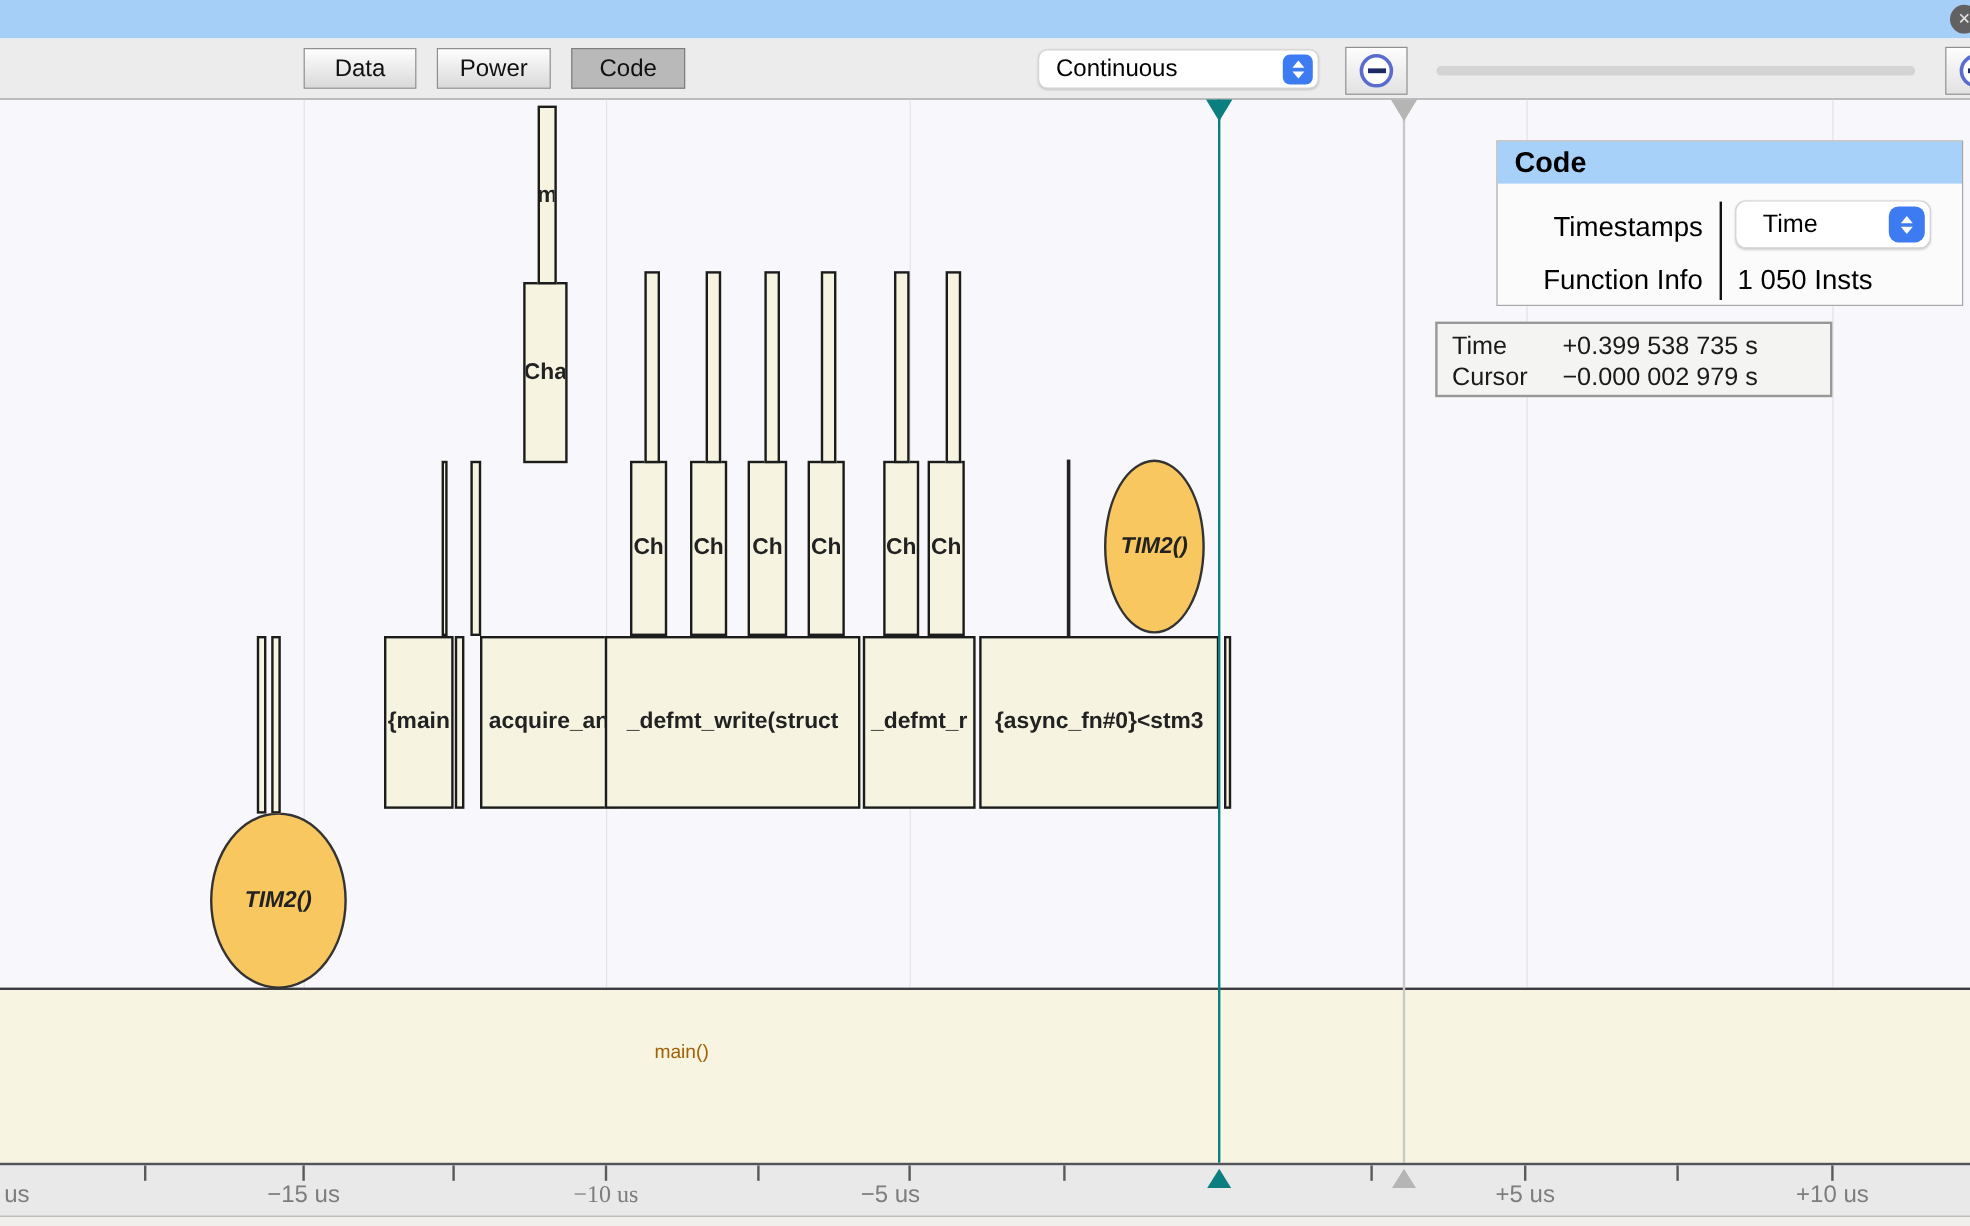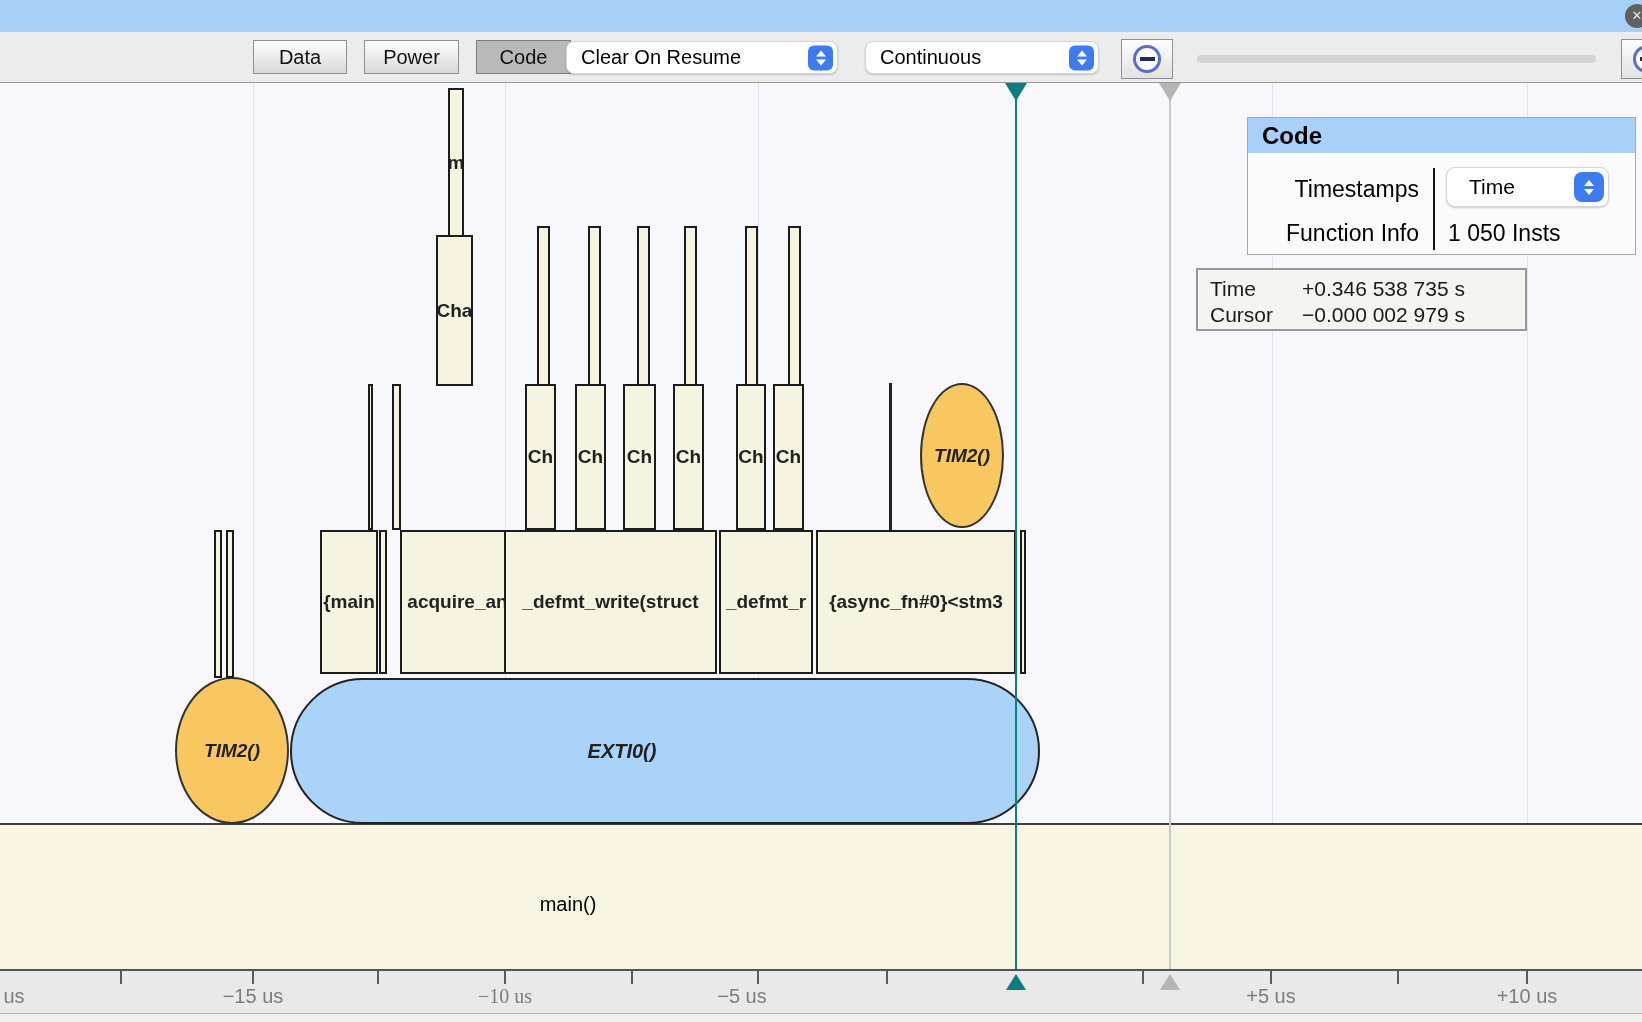--- a/index.html
+++ b/index.html
@@ -36,22 +36,22 @@
 
   
   .layer { position:absolute; left:0; top:0; width:1642px; height:1022px; pointer-events:none; }
   .gridline { position:absolute; top:83px; width:1px; height:886px; background:#e2e2ea; }
   .fbox { position:absolute; background:#f6f3e1; border:2px solid #1c1c1c; overflow:hidden;
           display:flex; align-items:center; justify-content:center;
           font-size:19px; font-weight:600; color:#222; white-space:nowrap; }
   .fsolid { position:absolute; background:#222; }
   .main-band { position:absolute; left:0; top:823px; width:1642px; height:146px;
                background:#f7f4e2; border-top:2px solid #3c3c44; }
-  .main-label { position:absolute; left:508px; top:68px; width:120px; text-align:center;
-                font-size:20px; color:#000000; }
+  .main-label { position:absolute; left:508px; top:44px; width:120px; text-align:center;
+                font-size:16px; color:#a16207; }
   .pill { position:absolute; left:290px; top:678px; width:750px; height:146px; background:#a9d3f9;
           border:2px solid #222; border-radius:73px; }
   .pill-label { position:absolute; left:0; top:50%; transform:translateY(-50%); width:660px; text-align:center;
                 font-size:20px; font-style:italic; font-weight:bold; color:#222; }
   .ellipse { position:absolute; background:#f8c75f; border:2px solid #333; border-radius:50%;
              display:flex; align-items:center; justify-content:center;
              font-size:19px; font-style:italic; font-weight:600; color:#222; }
   .ellipse.tim-left  { left:175px; top:677px; width:114px; height:147px; }
   .ellipse.tim-right { left:920px; top:383px; width:84px;  height:145px; }
   .cursor-line { position:absolute; top:83px; width:2px; height:886px; }
@@ -95,27 +95,20 @@
 
   <div class="titlebar">
     <div class="close-btn">✕</div>
   </div>
 
   <div class="toolbar">
     <div class="tb-btn" style="left:224px;width:94px">Data</div>
     <div class="tb-btn" style="left:335px;width:95px">Power</div>
     <div class="tb-btn sel" style="left:447px;width:95px">Code</div>
 
-    <div class="mac-select" style="left:566px;width:272px">
-      <span>Clear On Resume</span>
-      <span class="stepper">
-        <span class="chev-up"></span>
-        <span class="chev-down"></span>
-      </span>
-    </div>
 
     <div class="mac-select" style="left:865px;width:234px">
       <span>Continuous</span>
       <span class="stepper">
         <span class="chev-up"></span>
         <span class="chev-down"></span>
       </span>
     </div>
 
     <div class="icon-btn" style="left:1121px">
@@ -138,23 +131,20 @@
       <div class="gridline" style="left: 505px;"></div>
       <div class="gridline" style="left: 758px;"></div>
       <div class="gridline" style="left: 1272px;"></div>
       <div class="gridline" style="left: 1527px;"></div>
     </div>
 
   <div class="main-band">
     <div class="main-label">main()</div>
   </div>
 
-  <div class="pill">
-    <div class="pill-label">EXTI0()</div>
-  </div>
 
   <div class="ellipse tim-left">TIM2()</div>
   <div class="ellipse tim-right">TIM2()</div>
 
   <div class="layer" id="flame-layer">
       <div class="fbox" style="left: 214px; top: 530px; width: 8px; height: 148px; pointer-events: auto;"></div>
       <div class="fbox" style="left: 226px; top: 530px; width: 8px; height: 148px; pointer-events: auto;"></div>
       <div class="fbox" style="left: 320px; top: 530px; width: 58px; height: 144px; pointer-events: auto;">{main</div>
       <div class="fbox" style="left: 379px; top: 530px; width: 8px; height: 144px; pointer-events: auto;"></div>
       <div class="fbox" style="left: 400px; top: 530px; width: 115px; height: 144px; pointer-events: auto;">acquire_an</div>
@@ -221,21 +211,21 @@
         <span class="chev-up"></span>
         <span class="chev-down"></span>
       </span>
     </div>
     <div class="cp-value" style="top:102px">1 050 Insts</div>
   </div>
 
   <div class="readout">
     <div class="ro-row">
       <span class="ro-label">Time</span>
-      <span class="ro-value">+0.346 538 735 s</span>
+      <span class="ro-value">+0.399 538 735 s</span>
     </div>
     <div class="ro-row">
       <span class="ro-label">Cursor</span>
       <span class="ro-value">−0.000 002 979 s</span>
     </div>
   </div>
 
 </div>
 
 </body></html>

